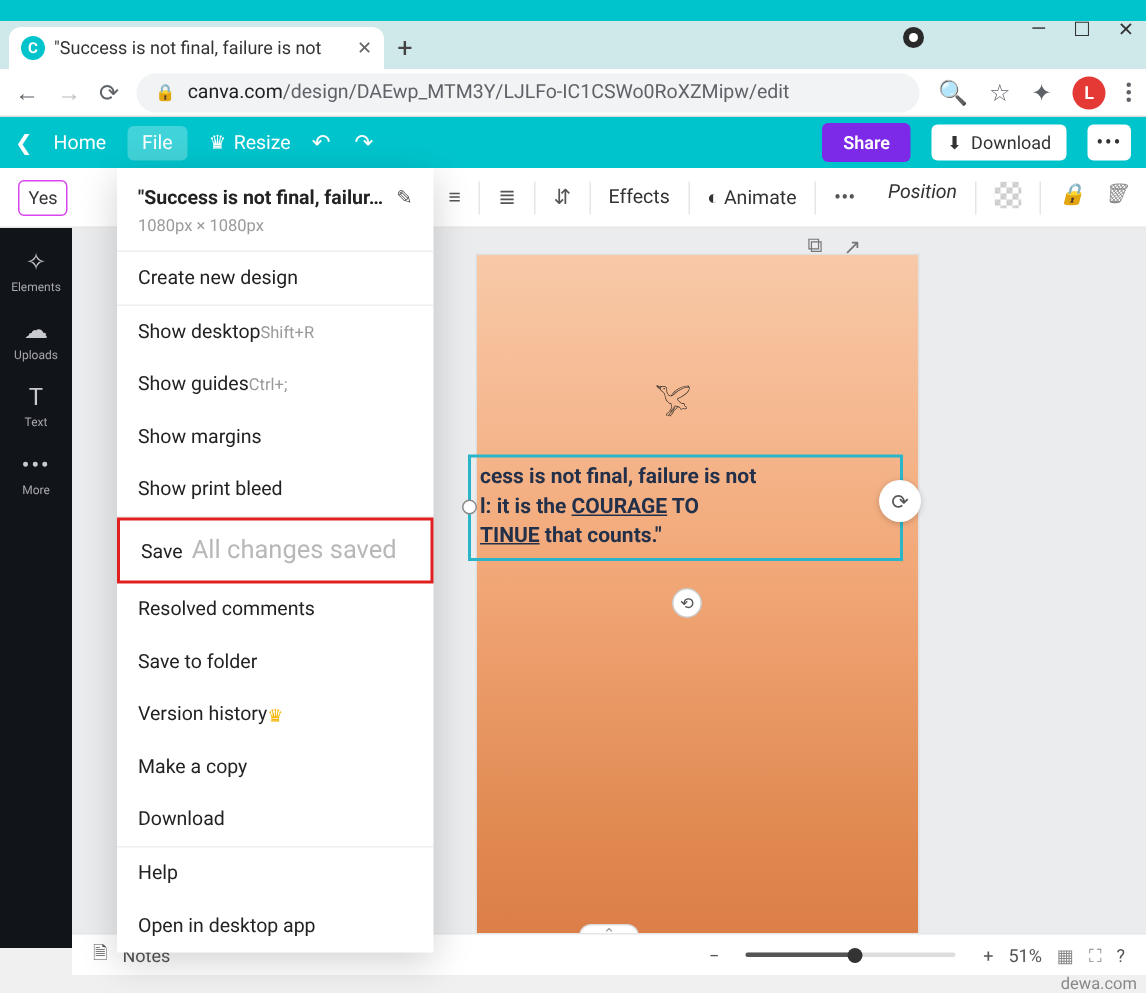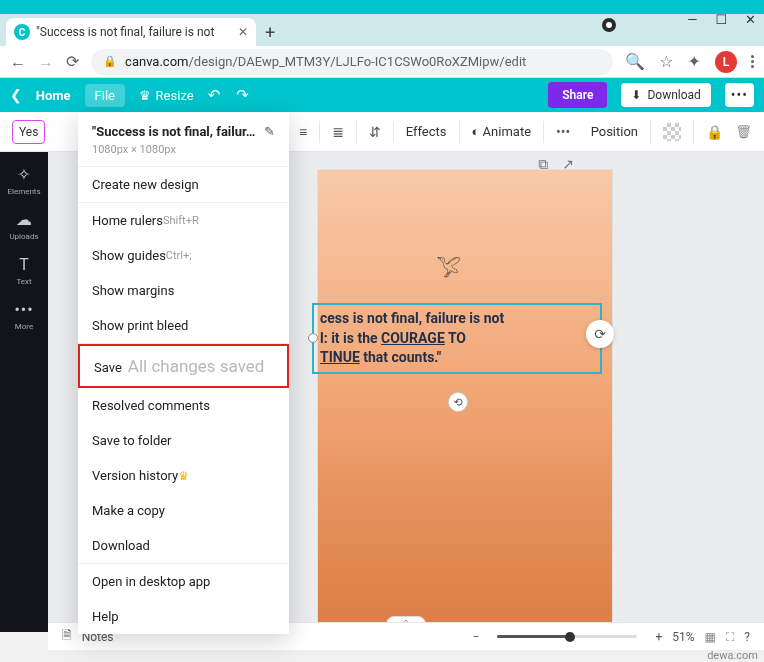--- a/index.html
+++ b/index.html
@@ -24,35 +24,35 @@
 .url-pill .lock { font-size:11px; }
 .url-host { color:#202124; }
 .addr-right { display:flex; align-items:center; gap:14px; }
 .avatar-l { width:22px; height:22px; border-radius:50%; background:#e53935; color:#fff; display:flex; align-items:center; justify-content:center; font-size:12px; font-weight:600; }
 .dots-v { display:flex; flex-direction:column; gap:2px; }
 .dots-v span { width:3px; height:3px; border-radius:50%; background:#5f6368; }
 
 
 .canva-bar { background:#00c4cc; height:34px; display:flex; align-items:center; padding:0 10px; gap:14px; color:#fff; font-size:13px; }
 .canva-bar .back { font-size:14px; }
-.home-btn { font-weight:700; }
+.home-btn { font-weight:400; }
 .file-btn { background:rgba(255,255,255,.25); padding:4px 10px; border-radius:4px; }
 .resize { display:flex; align-items:center; gap:5px; }
 .spacer { flex:1; }
 .undo-redo { display:flex; gap:16px; font-size:15px; }
 .share-btn { background:#7d2ae8; padding:6px 14px; border-radius:4px; font-weight:600; font-size:12px; }
 .download-btn { background:#fff; color:#333; padding:5px 10px; border-radius:4px; display:flex; align-items:center; gap:6px; font-size:12px; }
 .more-pill { background:#fff; color:#333; padding:4px 6px; border-radius:4px; font-size:14px; letter-spacing:1px; }
 
 
 .editor-bar { background:#fff; height:40px; border-bottom:1px solid #e6e6e6; display:flex; align-items:center; padding:0 12px; gap:12px; font-size:13px; color:#333; position:relative; z-index:1; }
 .editor-bar .pill { border:1px solid #d946ef; border-radius:4px; padding:4px 6px; font-size:12px; }
 .editor-bar .sep { width:1px; height:22px; background:#e6e6e6; }
 .editor-bar .ico { color:#555; font-size:14px; }
-.editor-bar .right-group { margin-left:auto; display:flex; align-items:center; gap:12px; }
+.editor-bar .right-group { margin-left:auto; display:flex; gap:12px;font-style:italic; }
 .transparency { display:inline-block; width:18px; height:18px; background:
  linear-gradient(45deg,#ccc 25%,transparent 25%,transparent 75%,#ccc 75%),
  linear-gradient(45deg,#ccc 25%,transparent 25%,transparent 75%,#ccc 75%);
  background-size:8px 8px; background-position:0 0,4px 4px; border-radius:3px; }
 .trash { color:#888; }
 
 
 .left-rail { position:absolute; left:0; top:112px; bottom:30px; width:48px; background:#111418; display:flex; flex-direction:column; align-items:center; padding-top:8px; gap:14px; color:#a7a7af; font-size:8px; }
 .rail-item { display:flex; flex-direction:column; align-items:center; gap:3px; }
 .rail-item .ic { font-size:16px; color:#c9c9d0; }
@@ -238,21 +238,21 @@
       <span class="pen-ic">✎</span>
     </div>
     <div class="file-dims">1080px × 1080px</div>
   </div>
   <div class="menu-sep"></div>
   <div class="menu-item">
       <span>Create new design</span>
     </div>
   <div class="menu-sep"></div>
   <div class="menu-item">
-      <span>Home rulers</span>
+      <span>Show desktop</span>
       <span class="menu-shortcut">Shift+R</span>
     </div>
   <div class="menu-item">
       <span>Show guides</span>
       <span class="menu-shortcut">Ctrl+;</span>
     </div>
   <div class="menu-item">
       <span>Show margins</span>
     </div>
   <div class="menu-item">
@@ -273,24 +273,24 @@
       <span class="menu-crown">♛</span>
     </div>
   <div class="menu-item">
       <span>Make a copy</span>
     </div>
   <div class="menu-item">
       <span>Download</span>
     </div>
   <div class="menu-sep"></div>
   <div class="menu-item">
+      <span>Help</span>
+    </div>
+  <div class="menu-item">
       <span>Open in desktop app</span>
-    </div>
-  <div class="menu-item">
-      <span>Help</span>
     </div>
 </div>
 
 <div class="bottom-bar">
   <span>🗎</span>
   <span>Notes</span>
   <span class="spacer" style="flex:1"></span>
   <span>−</span>
   <div class="slider">
       <div class="fill"></div>

